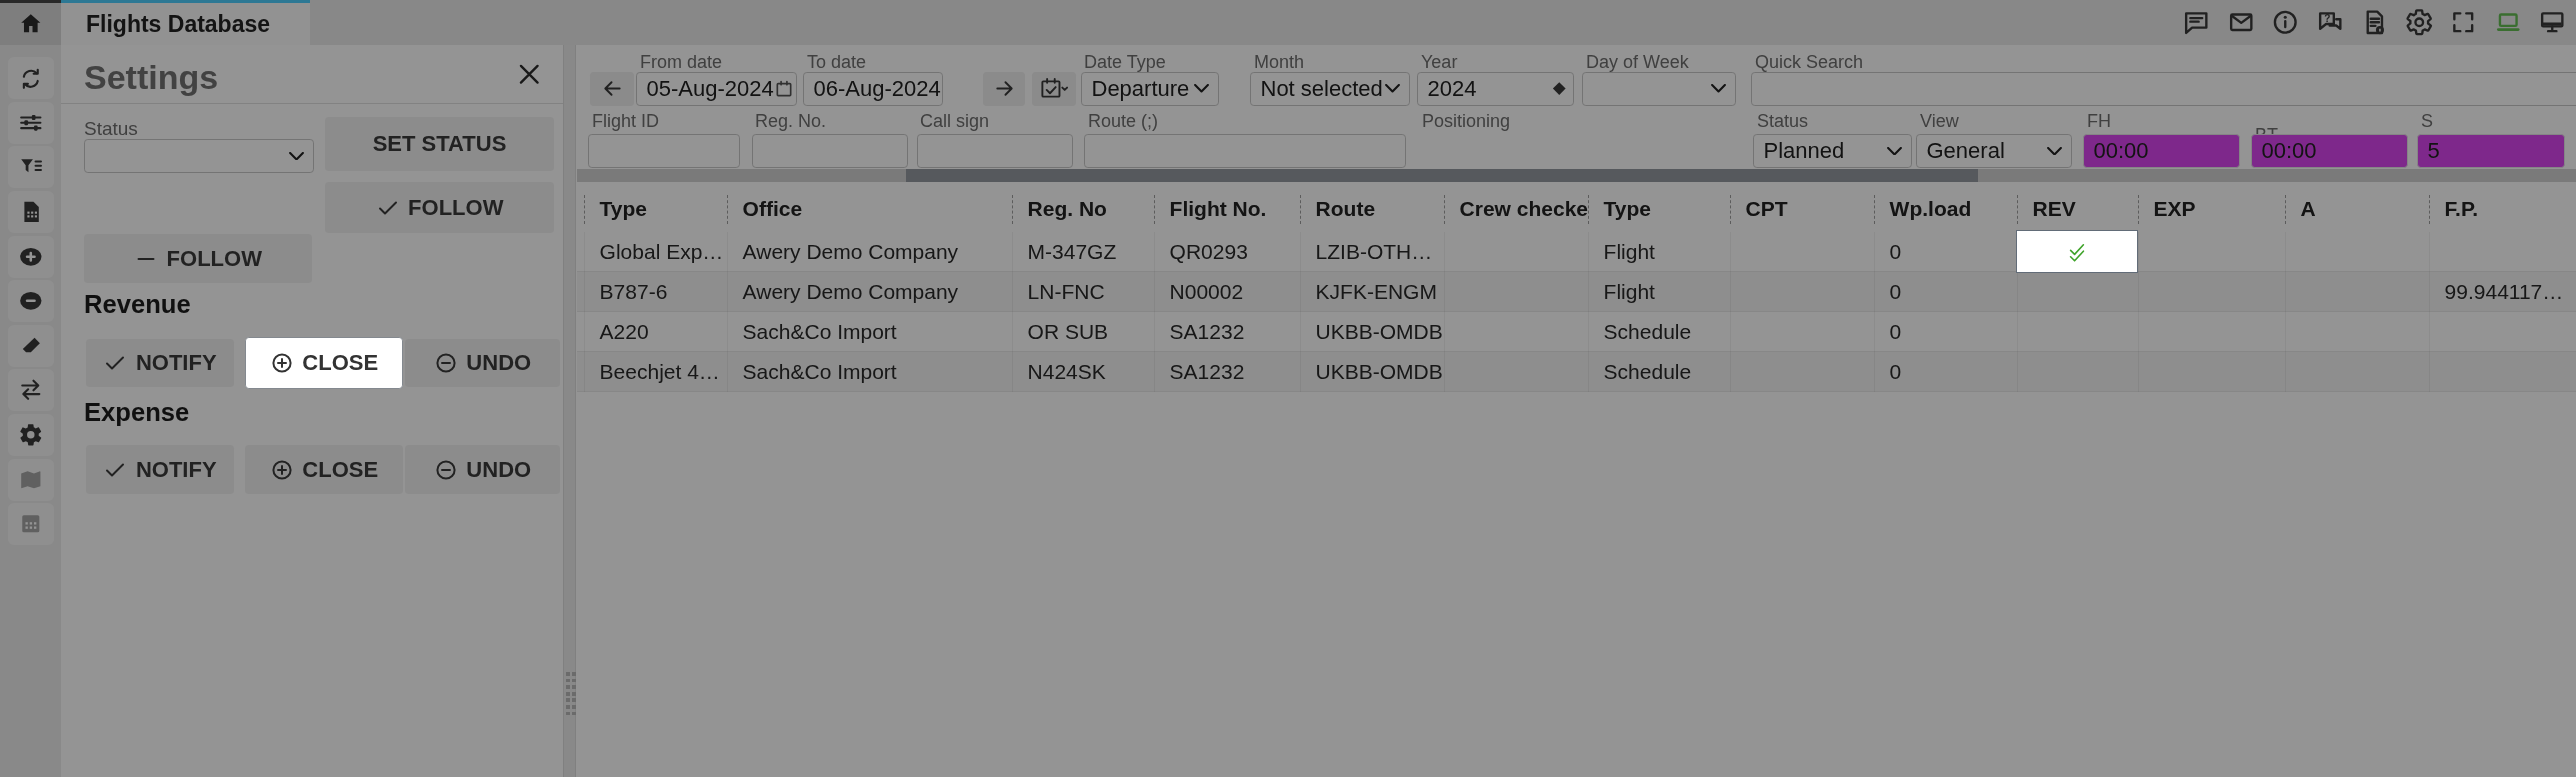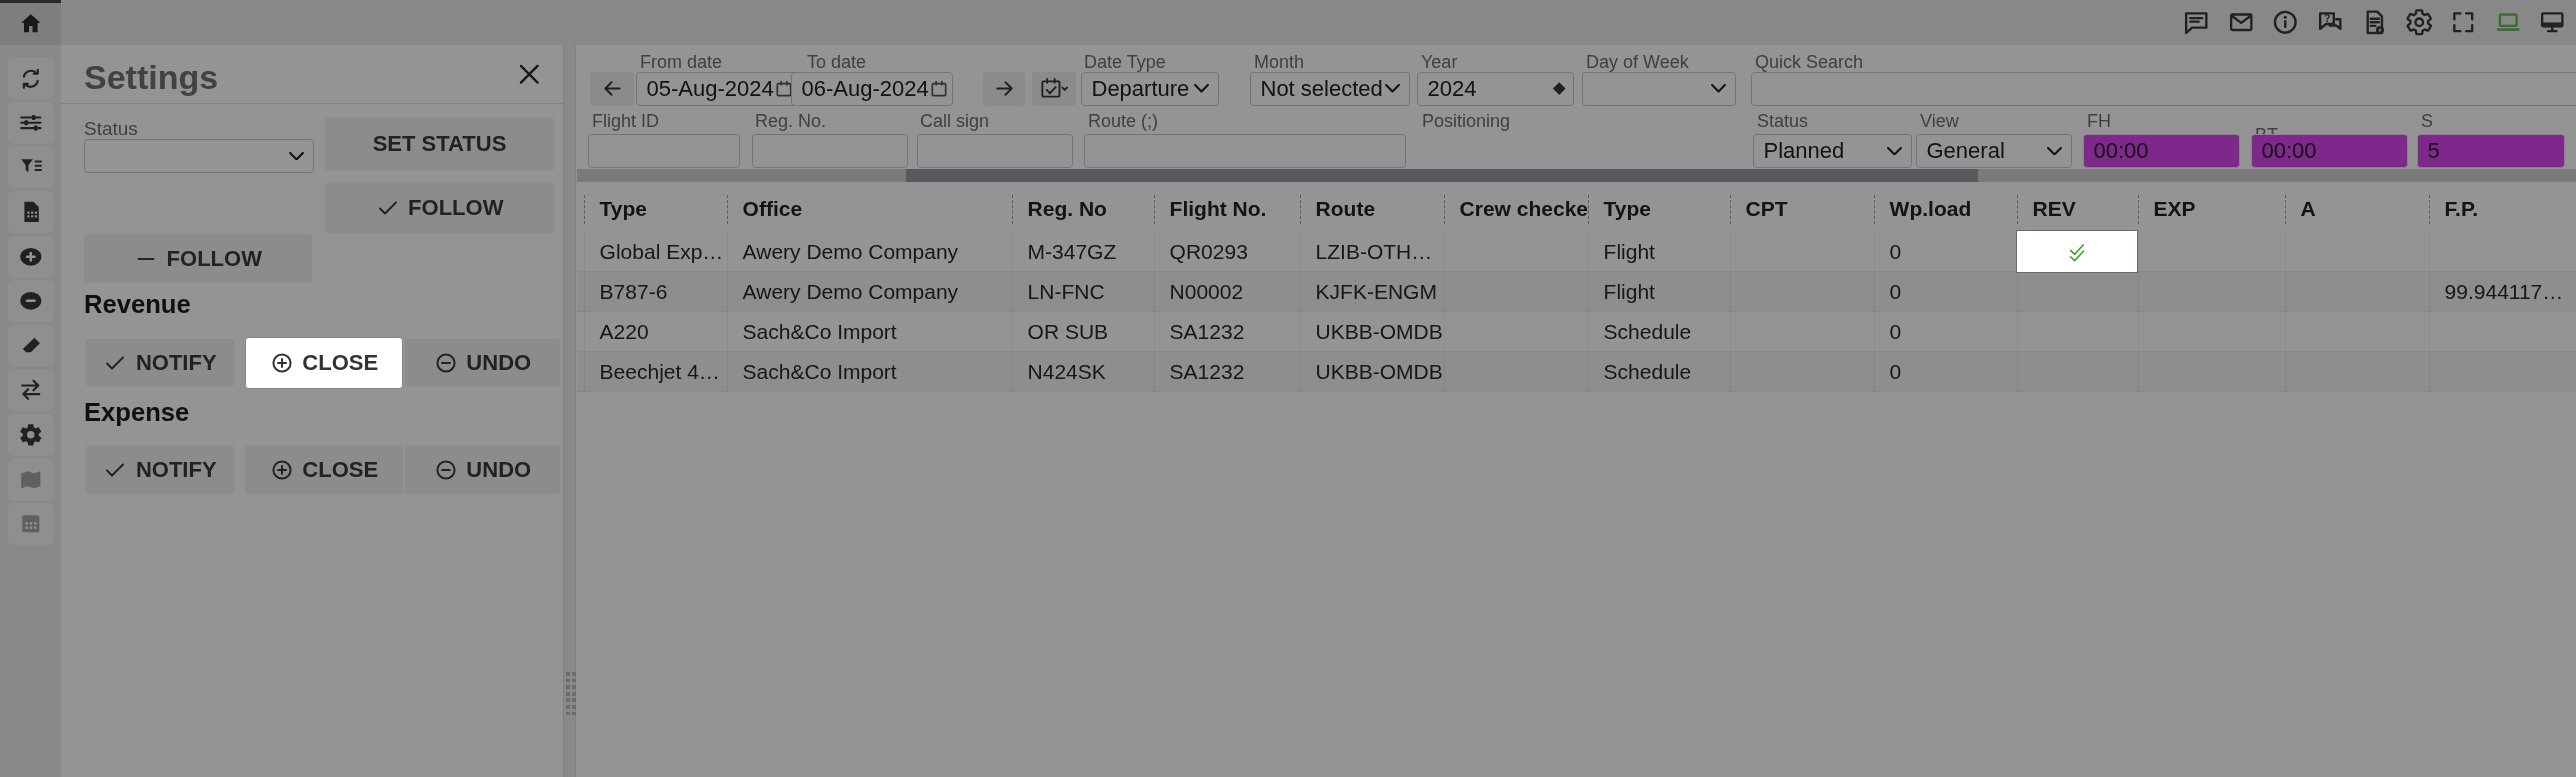--- a/index.html
+++ b/index.html
@@ -86,20 +86,23 @@
 <div class="app">
 
   <div class="topbar">
     <div class="home-btn">
       <span>
           <svg width="25.6" height="25.6" viewBox="0 0 24 24">
             <path class="icf" d="M12 3l9 8h-2.6v9h-4.8v-6h-3.2v6H5.6v-9H3z"></path>
           </svg>
         </span>
     </div>
+    <div class="tab">
+      <span>Flights Database</span>
+    </div>
     <div class="top-icons">
       <span class="ticon">
           <svg viewBox="0 0 24 24">
             <path class="ic" stroke-width="1.8" d="M3.5 4.5h17v12h-12l-5 4.5z"></path>
             <path class="ic" stroke-width="1.8" d="M7 8.5h10M7 11.5h7"></path>
           </svg>
         </span>
       <span class="ticon">
           <svg viewBox="0 0 24 24">
             <rect class="ic" stroke-width="1.8" x="3.5" y="5.5" width="17" height="13" rx="1"></rect>
@@ -351,21 +354,21 @@
     <div class="flabel" style="left:63px;top:6.6px">From date</div>
     <div class="fctl" style="left:59px;top:26.6px;width:161px">
       <span>05-Aug-2024</span>
       <svg class="cal" viewBox="0 0 24 24">
           <rect class="ic" stroke-width="1.8" x="4" y="5.5" width="16" height="14.5" rx="1"></rect>
           <path class="ic" stroke-width="1.8" d="M8.5 3v4M15.5 3v4"></path>
         </svg>
     </div>
 
     <div class="flabel" style="left:230px;top:6.6px">To date</div>
-    <div class="fctl" style="left:214px;top:26.6px;width:162px">
+    <div class="fctl" style="left:226px;top:26.6px;width:140px">
       <span>06-Aug-2024</span>
       <svg class="cal" viewBox="0 0 24 24">
           <rect class="ic" stroke-width="1.8" x="4" y="5.5" width="16" height="14.5" rx="1"></rect>
           <path class="ic" stroke-width="1.8" d="M8.5 3v4M15.5 3v4"></path>
         </svg>
     </div>
 
     <div class="icon-btn" style="left:406px;top:26.6px;width:42px">
         <svg width="23" height="23" viewBox="0 0 24 24">
           <path class="ic" stroke-width="2.2" d="M4.5 12H19M13 5.5l6.5 6.5L13 18.5"></path>

